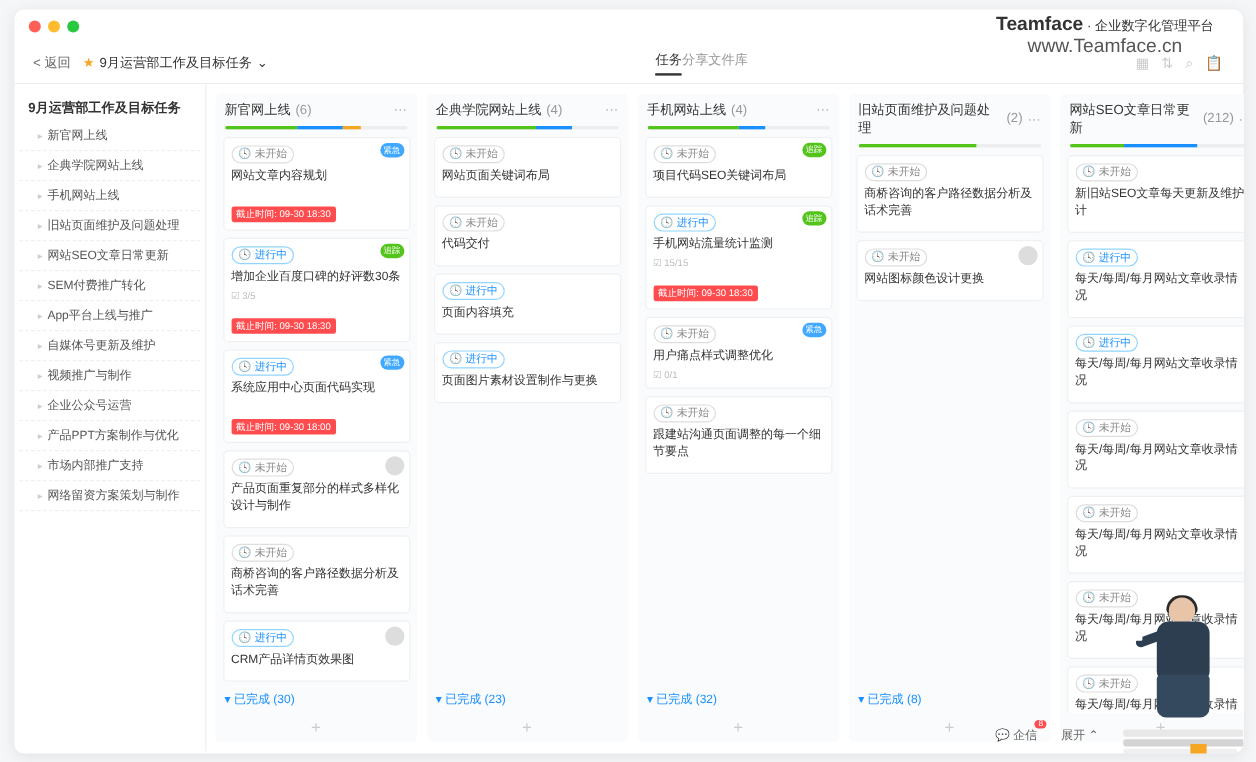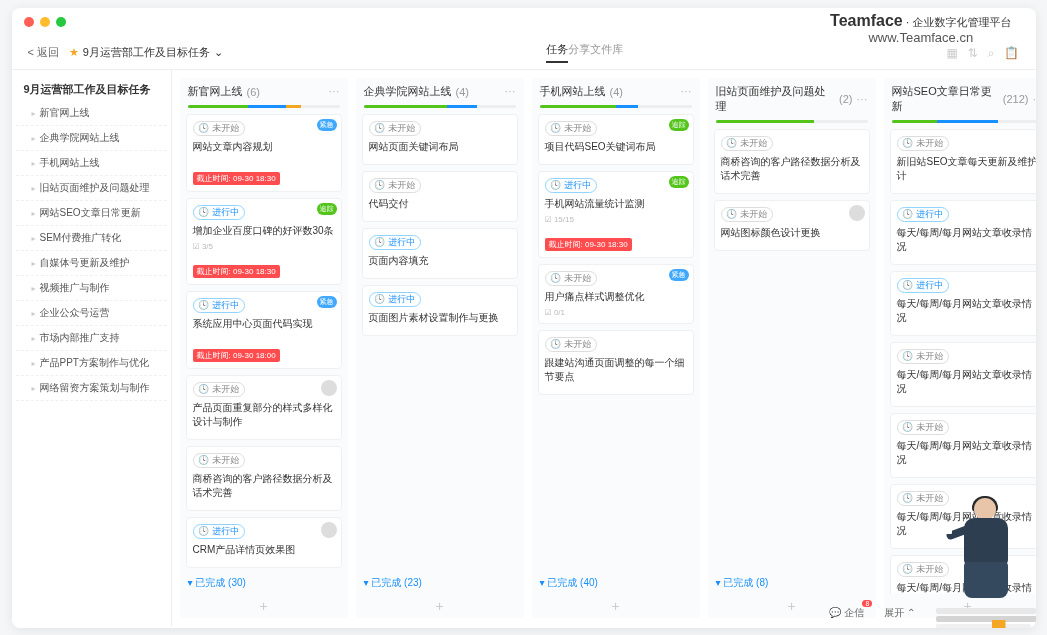--- a/index.html
+++ b/index.html
@@ -3,21 +3,21 @@
 <meta charset="utf-8">
 <style>
 *{box-sizing:border-box;margin:0;padding:0;font-family:-apple-system,BlinkMacSystemFont,"Segoe UI",sans-serif}
 body{background:#f5f6f8;width:1047px;height:635px;overflow:hidden;position:relative}
 .window{background:#fff;width:1024px;height:620px;margin:8px auto;border-radius:8px;box-shadow:0 2px 12px rgba(0,0,0,.08);position:relative;overflow:hidden}
 .titlebar{height:28px;display:flex;align-items:center;padding:0 12px;gap:6px}
 .dot{width:10px;height:10px;border-radius:50%}
 .dot.r{background:#ff5f57}.dot.y{background:#febc2e}.dot.g{background:#28c840}
 .brand{position:absolute;top:4px;right:24px;text-align:center;font-size:11px;color:#333}
 .brand b{font-size:16px;font-weight:700}
-.brand .sub{font-size:13px;color:#555}
+.brand .sub{font-size:16px;color:#555}
 .header{display:flex;align-items:center;padding:6px 16px;border-bottom:1px solid #eee}
 .back{font-size:11px;color:#666;cursor:pointer;margin-right:10px}
 .crumb{font-size:11px;color:#333;display:flex;align-items:center;gap:4px}
 .crumb .star{color:#f5a623}
 .tabs{margin-left:auto;display:flex;font-size:11px;color:#999}
 .tabs .active{color:#333;font-weight:500;border-bottom:2px solid #333;padding-bottom:4px}
 .tabs span{cursor:pointer}
 .tools{margin-left:auto;display:flex;gap:10px;color:#ccc;font-size:12px}
 .body{display:flex;height:calc(100% - 64px)}
 .sidebar{width:160px;border-right:1px solid #eee;padding:8px 4px;overflow-y:auto}
@@ -96,25 +96,26 @@
   <div class="body">
     <div class="sidebar">
       <div class="sidebar-title">9月运营部工作及目标任务</div>
       <div id="sidebar-items">
           <div class="sidebar-item">新官网上线</div>
           <div class="sidebar-item">企典学院网站上线</div>
           <div class="sidebar-item">手机网站上线</div>
           <div class="sidebar-item">旧站页面维护及问题处理</div>
           <div class="sidebar-item">网站SEO文章日常更新</div>
           <div class="sidebar-item">SEM付费推广转化</div>
+          <div class="sidebar-item">App平台上线与推广</div>
           <div class="sidebar-item">自媒体号更新及维护</div>
           <div class="sidebar-item">视频推广与制作</div>
           <div class="sidebar-item">企业公众号运营</div>
+          <div class="sidebar-item">产品PPT方案制作与优化</div>
           <div class="sidebar-item">市场内部推广支持</div>
-          <div class="sidebar-item">产品PPT方案制作与优化</div>
           <div class="sidebar-item">网络留资方案策划与制作</div>
         </div>
     </div>
     <div class="board" id="board">
         <div class="column">
           <div class="col-head">
             <span>新官网上线</span> 
             <span class="count">(6)</span>
             <span class="more">⋯</span>
           </div>
@@ -162,21 +163,21 @@
           <div class="progress">
             <div class="seg" style="background: rgb(82, 196, 26); width: 50%;"></div>
             <div class="seg" style="background: rgb(24, 144, 255); width: 15%;"></div>
           </div>
           <div class="cards">
             <div class="card"><span class="status ">🕓 未开始</span><span class="tag green">追踪</span><div class="card-title">项目代码SEO关键词布局</div></div>
             <div class="card"><span class="status running">🕓 进行中</span><span class="tag green">追踪</span><div class="card-title">手机网站流量统计监测</div><div class="meta">☑ 15/15</div><span class="badge">截止时间: 09-30 18:30</span></div>
             <div class="card"><span class="status ">🕓 未开始</span><span class="tag blue">紧急</span><div class="card-title">用户痛点样式调整优化</div><div class="meta">☑ 0/1</div></div>
             <div class="card"><span class="status ">🕓 未开始</span><div class="card-title">跟建站沟通页面调整的每一个细节要点</div></div>
           </div>
-          <div class="done-link">▾ 已完成 (40)</div>
+          <div class="done-link">▾ 已完成 (32)</div>
           <div class="add-btn">+</div>
         </div>
         <div class="column">
           <div class="col-head">
             <span>旧站页面维护及问题处理</span> 
             <span class="count">(2)</span>
             <span class="more">⋯</span>
           </div>
           <div class="progress">
             <div class="seg" style="background: rgb(82, 196, 26); width: 65%;"></div>

